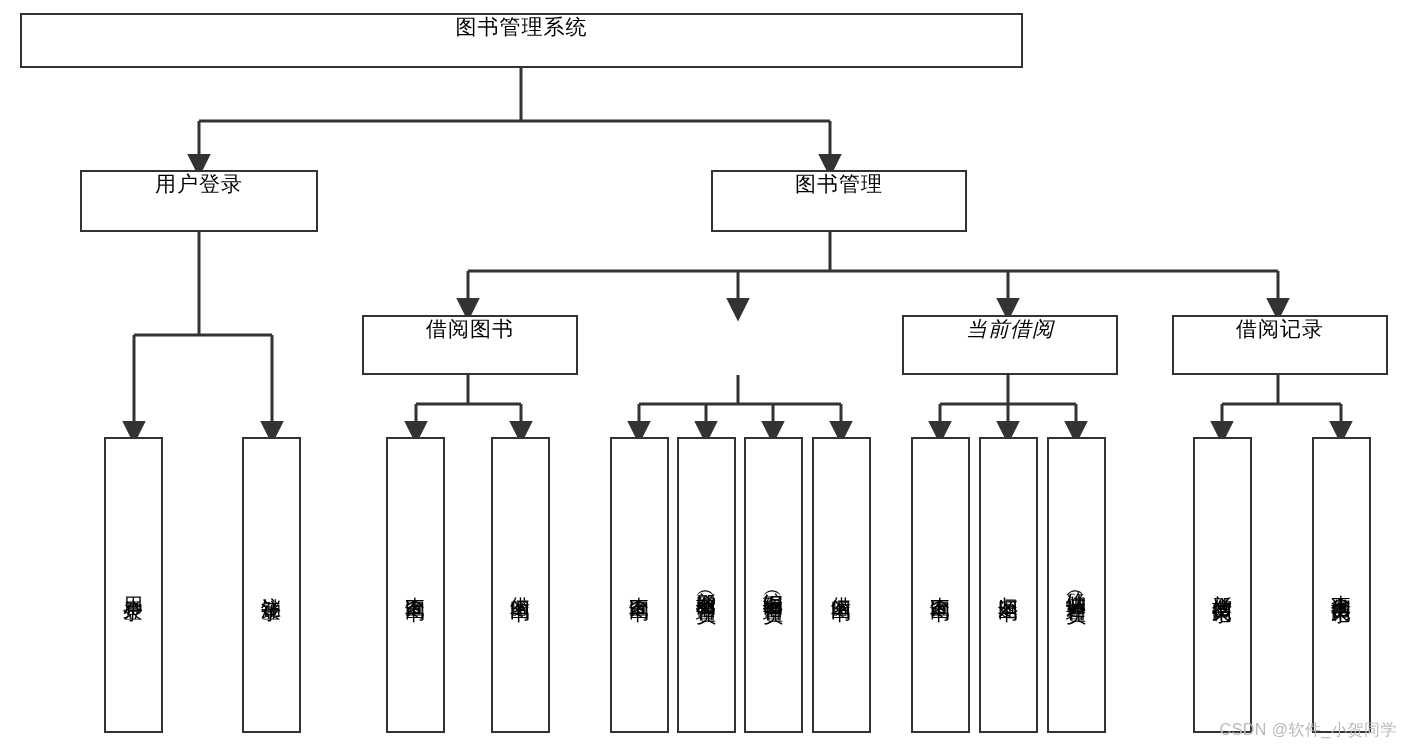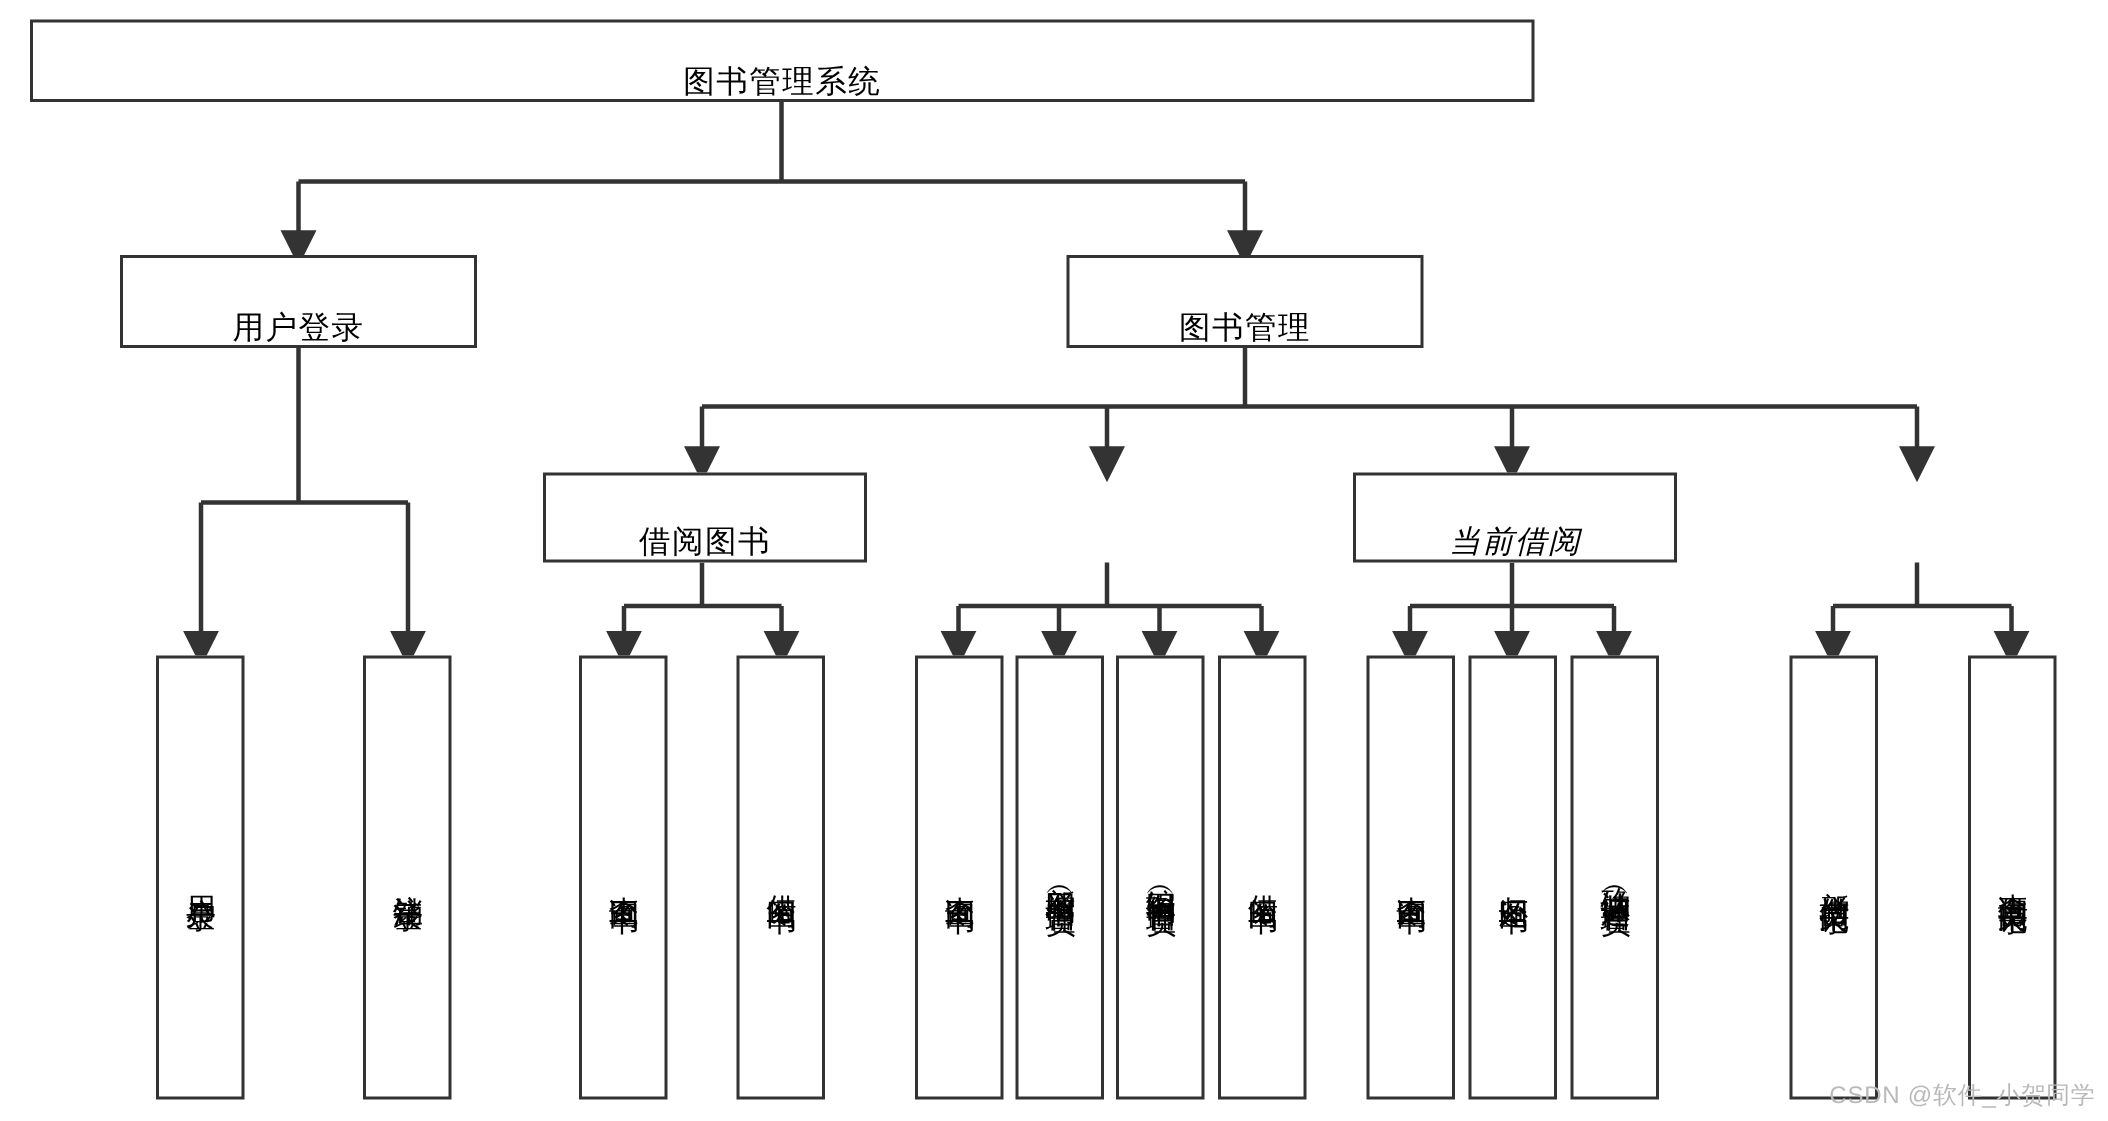--- a/index.html
+++ b/index.html
@@ -24,21 +24,21 @@
     width: 1405px;
     height: 747px;
     pointer-events: none;
   }
   .node {
     position: absolute;
     box-sizing: border-box;
     background: #ffffff;
     border: 2px solid #333333;
     display: flex;
-    align-items: flex-end;
+    align-items: flex-start;
     justify-content: center;
     color: #000000;
     z-index: 2;
   }
   .node.horiz {
     font-size: 21px;
     letter-spacing: 1px;
     line-height: 1.1;
   }
   .node.vert {
@@ -123,29 +123,32 @@
     </g>
   </svg>
 
   <div class="node horiz" style="left:20px; top:13px; width:1003px; height:55px;">
     <span>图书管理系统</span>
   </div>
 
   <div class="node horiz" style="left:80px; top:170px; width:238px; height:62px;">
     <span>用户登录</span>
   </div>
-  <div class="node horiz" style="left:711px; top:170px; width:238px; height:62px;">
+  <div class="node horiz" style="left:711px; top:170px; width:256px; height:62px;">
     <span>图书管理</span>
   </div>
 
   <div class="node horiz" style="left:362px; top:315px; width:216px; height:60px;">
     <span>借阅图书</span>
   </div>
   <div class="node horiz" style="left:902px; top:315px; width:216px; height:60px;font-style:italic;">
     <span>当前借阅</span>
+  </div>
+  <div class="node horiz" style="left:1172px; top:315px; width:216px; height:60px;">
+    <span>借阅记录</span>
   </div>
 
   <div class="node vert" style="left:104px; top:437px; width:59px; height:296px;">
     <span class="vtext">用户登录</span>
   </div>
   <div class="node vert" style="left:242px; top:437px; width:59px; height:296px;">
     <span class="vtext">注销登录</span>
   </div>
 
   <div class="node vert" style="left:386px; top:437px; width:59px; height:296px;">

